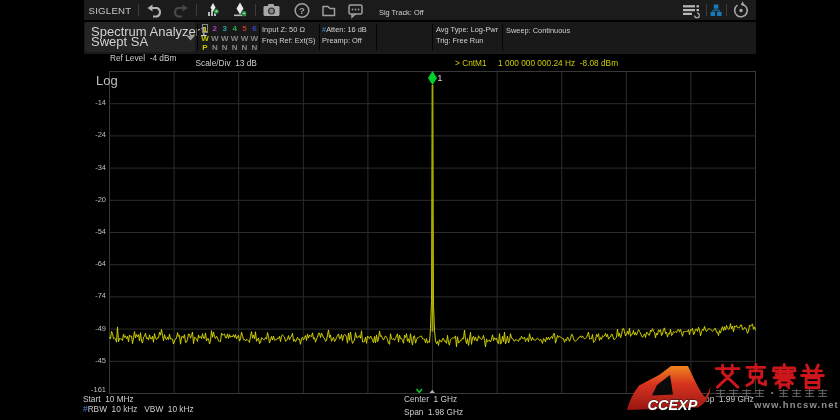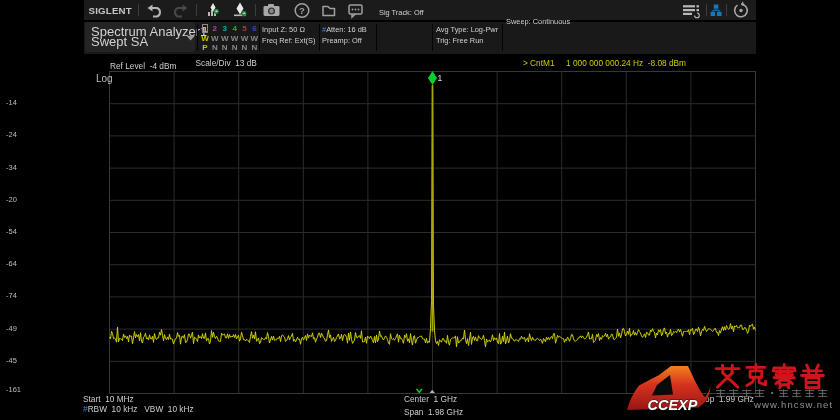--- a/index.html
+++ b/index.html
@@ -1,28 +1,28 @@
 <!DOCTYPE html>
 <html><head><meta charset="utf-8"><style>
 *{margin:0;padding:0;box-sizing:border-box}
 html,body{background:#000}
 body{width:840px;height:420px;overflow:hidden;font-family:"Liberation Sans",sans-serif;position:relative}
 #scr{position:absolute;left:0;top:0;width:840px;height:420px;background:#000;overflow:hidden}
 .abs{position:absolute}
 .t7{font-size:7.4px;color:#d2d2d2;line-height:11px;white-space:pre}
 .t8{font-size:8.3px;color:#cecece;line-height:11px;white-space:pre}
 .sep{position:absolute;top:23.5px;width:1px;height:27px;background:#050505}
-.ylab{position:absolute;right:734px;width:100px;text-align:left;font-size:7.5px;color:#bebebe;line-height:10px}
+.ylab{position:absolute;right:734px;width:100px;text-align:right;font-size:7.5px;color:#bebebe;line-height:10px}
 .tr{position:absolute;left:200px;width:62px;display:flex;font-weight:bold;font-size:8px;line-height:9px}
 .tr span{width:9.9px;text-align:center;flex:none}
 </style></head><body>
 <div id="scr">
 
 <div class="abs" style="left:84px;top:0;width:672px;height:20px;background:#1b1b1b"></div>
-<div class="abs" style="left:88.5px;top:5px;font-size:9.7px;font-weight:bold;color:#c6c6c6;letter-spacing:.2px">SIGLENT</div>
+<div class="abs" style="left:88.5px;top:5px;font-size:9.7px;font-weight:normal;color:#c6c6c6;letter-spacing:.2px">SIGLENT</div>
 <svg class="abs" style="left:84px;top:0" width="672" height="20" viewBox="84 0 672 20">
   <g stroke="#3c3c3c" stroke-width="1">
     <line x1="138.5" y1="4" x2="138.5" y2="16"></line>
     <line x1="196.5" y1="4" x2="196.5" y2="16"></line>
     <line x1="255.5" y1="4" x2="255.5" y2="16"></line>
     <line x1="706.5" y1="4" x2="706.5" y2="16"></line>
     <line x1="726.5" y1="4" x2="726.5" y2="16"></line>
   </g>
   <g fill="none" stroke="#b4b4b4" stroke-width="2">
     <path d="M151 8 L157 8 A4.5 4.5 0 0 1 157 16.5 L153 16.5"></path>
@@ -126,25 +126,25 @@
       <span style="color:#888888">N</span>
     </div>
 
 <div class="abs t7" style="left:262px;top:23.8px">Input Z: 50 Ω
 Freq Ref: Ext(S)</div>
 <div class="abs t7" style="left:322px;top:23.8px"><span style="color:#3c86d8">#</span>Atten: 16 dB
 Preamp: Off</div>
 <div class="abs t7" style="left:379px;top:7px">Sig Track: Off</div>
 <div class="abs t7" style="left:436px;top:23.8px">Avg Type: Log-Pwr
 Trig: Free Run</div>
-<div class="abs t7" style="left:506px;top:16px">Sweep: Continuous</div>
-
-<div class="abs t8" style="left:110px;top:61px">Ref Level  -4 dBm</div>
+<div class="abs t7" style="left:506px;top:25px">Sweep: Continuous</div>
+
+<div class="abs t8" style="left:110px;top:53px">Ref Level  -4 dBm</div>
 <div class="abs t8" style="left:195.5px;top:57.5px">Scale/Div  13 dB</div>
-<div class="abs t8" style="left:455px;top:57.5px;width:299px;text-align:center;color:#cccc00">&gt; CntM1     1 000 000 000.24 Hz  -8.08 dBm</div>
+<div class="abs t8" style="left:455px;top:57.5px;width:299px;text-align:left;color:#cccc00">&gt; CntM1     1 000 000 000.24 Hz  -8.08 dBm</div>
 
 <svg class="abs" style="left:109px;top:71px" width="648" height="324" viewBox="0 0 648 324">
   <g transform="translate(0.5,0.5)">
     <g stroke="#2c2c2c" stroke-width="1">
           <line x1="64.6" y1="0" x2="64.6" y2="322"></line>
           <line x1="129.2" y1="0" x2="129.2" y2="322"></line>
           <line x1="193.8" y1="0" x2="193.8" y2="322"></line>
           <line x1="258.4" y1="0" x2="258.4" y2="322"></line>
           <line x1="323.0" y1="0" x2="323.0" y2="322"></line>
           <line x1="387.6" y1="0" x2="387.6" y2="322"></line>
@@ -161,21 +161,21 @@
           <line x1="0" y1="257.6" x2="646" y2="257.6"></line>
           <line x1="0" y1="289.8" x2="646" y2="289.8"></line>
         </g>
     <rect x="0" y="0" width="646" height="322" fill="none" stroke="#383838" stroke-width="1"></rect>
     <polyline points="0,265.6 1,267.5 2,259.9 3,261.9 4,267.2 5,266.7 6,267.4 7,270.7 8,255.4 9,270.3 10,267.0 11,267.2 12,267.6 13,269.1 14,262.5 15,265.9 16,264.3 17,267.1 18,264.9 19,270.3 20,263.5 21,264.9 22,264.6 23,272.2 24,266.3 25,260.1 26,266.5 27,263.0 28,265.1 29,263.1 30,269.4 31,261.2 32,269.7 33,271.6 34,265.7 35,264.7 36,261.7 37,267.3 38,266.2 39,268.6 40,263.3 41,267.2 42,267.5 43,264.7 44,270.8 45,262.1 46,266.4 47,268.0 48,266.2 49,266.4 50,260.7 51,263.7 52,257.9 53,263.7 54,269.3 55,263.1 56,266.7 57,268.3 58,265.4 59,268.1 60,262.6 61,267.6 62,267.3 63,267.7 64,272.6 65,269.5 66,267.2 67,266.8 68,261.1 69,264.9 70,263.9 71,272.7 72,265.6 73,264.4 74,266.6 75,263.2 76,271.0 77,270.6 78,267.9 79,262.5 80,262.7 81,266.7 82,264.0 83,260.5 84,272.2 85,265.7 86,266.4 87,267.8 88,270.0 89,263.4 90,266.5 91,265.2 92,267.0 93,262.2 94,266.7 95,266.9 96,261.4 97,269.6 98,267.2 99,267.2 100,272.5 101,269.8 102,259.1 103,265.8 104,260.6 105,265.3 106,267.0 107,264.7 108,266.4 109,269.4 110,269.9 111,270.1 112,261.6 113,263.5 114,263.2 115,262.4 116,266.3 117,266.4 118,262.3 119,266.9 120,263.1 121,265.8 122,264.5 123,265.5 124,263.1 125,266.0 126,263.0 127,267.4 128,265.3 129,263.7 130,269.7 131,267.3 132,260.7 133,264.1 134,268.1 135,268.0 136,269.5 137,267.8 138,268.4 139,269.4 140,271.0 141,264.7 142,260.2 143,266.8 144,263.5 145,267.4 146,260.3 147,269.8 148,268.4 149,266.4 150,272.2 151,271.1 152,266.1 153,266.9 154,268.0 155,268.1 156,266.1 157,267.6 158,261.1 159,265.2 160,271.4 161,268.7 162,264.9 163,268.6 164,264.5 165,268.8 166,268.3 167,268.4 168,266.6 169,266.9 170,264.8 171,270.1 172,264.2 173,263.3 174,264.7 175,265.7 176,269.8 177,269.0 178,267.4 179,264.1 180,268.4 181,266.0 182,264.6 183,261.8 184,269.8 185,267.9 186,270.3 187,268.6 188,265.8 189,268.0 190,267.7 191,272.8 192,267.1 193,265.7 194,268.6 195,266.2 196,264.0 197,269.0 198,262.4 199,266.6 200,263.6 201,264.7 202,265.1 203,261.3 204,267.6 205,266.1 206,270.7 207,267.5 208,265.7 209,261.7 210,261.6 211,266.1 212,261.7 213,263.6 214,266.3 215,266.8 216,269.9 217,269.1 218,263.6 219,258.4 220,266.2 221,263.3 222,269.9 223,267.8 224,265.8 225,270.1 226,269.0 227,265.8 228,264.5 229,262.4 230,267.4 231,266.8 232,262.9 233,269.2 234,264.4 235,262.9 236,263.5 237,265.9 238,271.7 239,261.4 240,268.9 241,260.4 242,267.7 243,271.9 244,270.2 245,268.5 246,261.1 247,265.9 248,266.4 249,264.5 250,264.2 251,266.8 252,259.3 253,270.5 254,270.3 255,270.0 256,265.6 257,271.8 258,264.5 259,265.8 260,267.2 261,264.5 262,265.9 263,269.2 264,271.2 265,264.9 266,271.3 267,263.4 268,270.2 269,267.7 270,259.5 271,264.9 272,264.3 273,267.0 274,268.5 275,266.3 276,264.4 277,265.8 278,268.1 279,271.9 280,272.8 281,262.2 282,267.2 283,267.9 284,267.0 285,268.8 286,266.9 287,264.5 288,262.3 289,270.7 290,263.6 291,267.0 292,266.9 293,269.0 294,271.8 295,263.7 296,265.9 297,262.2 298,269.8 299,267.3 300,271.4 301,262.2 302,269.1 303,273.6 304,265.0 305,264.2 306,271.7 307,268.6 308,266.3 309,266.0 310,265.2 311,264.8 312,264.5 313,267.3 314,267.5 315,267.6 316,271.3 317,267.0 318,271.7 319,269.8 320,270.8 321,257.0 322,229.0 323,13.5 324,234.0 325,259.0 326,269.4 327,272.1 328,269.8 329,274.0 330,268.2 331,269.7 332,270.7 333,267.1 334,267.0 335,269.8 336,269.5 337,271.8 338,263.9 339,271.3 340,273.7 341,267.9 342,267.1 343,266.4 344,266.5 345,266.4 346,264.4 347,275.3 348,265.2 349,271.6 350,270.6 351,268.8 352,268.8 353,266.5 354,267.4 355,258.5 356,267.8 357,272.1 358,267.1 359,274.0 360,267.6 361,260.9 362,272.9 363,266.3 364,264.8 365,269.0 366,265.4 367,269.2 368,269.3 369,264.2 370,266.3 371,266.6 372,268.2 373,267.0 374,263.8 375,268.9 376,275.5 377,267.4 378,270.4 379,269.6 380,268.3 381,270.5 382,267.9 383,263.3 384,269.1 385,266.3 386,267.9 387,266.4 388,270.9 389,272.2 390,262.0 391,272.7 392,271.3 393,264.7 394,270.0 395,260.6 396,272.5 397,269.1 398,264.6 399,271.5 400,269.0 401,262.2 402,266.7 403,266.8 404,268.5 405,269.8 406,268.1 407,268.4 408,268.8 409,269.9 410,267.2 411,267.7 412,264.7 413,266.9 414,267.2 415,265.6 416,270.0 417,267.4 418,266.5 419,270.5 420,262.2 421,266.4 422,269.1 423,265.7 424,268.2 425,268.4 426,268.9 427,267.4 428,266.6 429,268.0 430,269.0 431,267.5 432,269.5 433,271.9 434,267.0 435,267.9 436,270.5 437,265.7 438,268.0 439,265.9 440,268.2 441,266.1 442,265.0 443,267.1 444,262.2 445,262.1 446,271.7 447,268.2 448,263.8 449,265.9 450,264.7 451,265.6 452,266.3 453,267.0 454,267.1 455,270.8 456,267.8 457,269.1 458,265.5 459,266.9 460,269.8 461,267.2 462,262.8 463,263.3 464,267.4 465,269.4 466,269.8 467,268.7 468,268.1 469,266.2 470,265.9 471,264.3 472,266.3 473,264.4 474,266.1 475,267.4 476,267.0 477,265.8 478,263.2 479,260.6 480,267.5 481,267.2 482,267.3 483,262.9 484,271.0 485,269.7 486,268.8 487,263.0 488,265.1 489,262.1 490,269.0 491,266.0 492,267.8 493,264.2 494,265.1 495,264.4 496,261.7 497,265.5 498,262.8 499,267.7 500,266.0 501,265.5 502,262.6 503,263.1 504,267.7 505,268.2 506,266.7 507,265.7 508,257.6 509,264.8 510,261.5 511,266.4 512,263.3 513,257.5 514,256.8 515,260.1 516,264.5 517,262.7 518,259.6 519,262.9 520,256.7 521,264.9 522,262.9 523,262.6 524,258.9 525,263.6 526,260.8 527,263.7 528,261.0 529,258.1 530,260.0 531,261.5 532,264.4 533,265.8 534,264.1 535,262.4 536,266.0 537,260.7 538,261.2 539,263.6 540,263.7 541,258.5 542,260.2 543,257.2 544,259.8 545,260.7 546,266.3 547,261.6 548,263.5 549,258.3 550,260.1 551,258.1 552,264.2 553,262.5 554,257.8 555,256.4 556,262.1 557,260.6 558,265.6 559,261.9 560,262.4 561,257.7 562,264.1 563,263.0 564,260.1 565,260.8 566,260.0 567,261.2 568,258.7 569,257.6 570,260.6 571,257.9 572,261.1 573,264.8 574,260.1 575,260.1 576,260.1 577,259.8 578,260.2 579,258.2 580,263.2 581,258.0 582,258.7 583,256.8 584,263.2 585,261.5 586,257.8 587,257.6 588,260.0 589,255.7 590,258.7 591,264.3 592,260.3 593,257.8 594,259.0 595,254.8 596,258.1 597,260.0 598,258.6 599,257.1 600,257.4 601,257.9 602,258.6 603,260.0 604,259.1 605,257.1 606,256.9 607,260.8 608,260.6 609,264.1 610,259.1 611,261.6 612,257.6 613,255.2 614,259.1 615,255.2 616,258.6 617,254.0 618,256.2 619,257.8 620,257.1 621,252.1 622,257.3 623,254.7 624,260.3 625,254.3 626,255.6 627,253.9 628,256.2 629,256.1 630,256.1 631,253.5 632,253.5 633,257.7 634,258.1 635,256.0 636,256.3 637,258.3 638,261.9 639,260.0 640,253.6 641,254.9 642,253.3 643,252.6 644,257.7 645,255.5 646,258.8" fill="none" stroke="#d0d000" stroke-width="1"></polyline>
     <line x1="323" y1="13.5" x2="323" y2="260" stroke="#a8a800" stroke-width="1.8"></line>
     <path d="M323 -0.5 L327.5 6.5 L323 13.5 L318.5 6.5 Z" fill="#00d22c"></path>
   </g>
 </svg>
 <div class="abs" style="left:437.5px;top:72.5px;font-size:8.5px;color:#e0e0e0">1</div>
-<div class="abs" style="left:96px;top:73px;font-size:10px;color:#bebebe">Log</div>
+<div class="abs" style="left:96px;top:73px;font-size:13px;color:#bebebe">Log</div>
 <div class="ylab" style="top:98.2px">-14</div>
     <div class="ylab" style="top:130.4px">-24</div>
     <div class="ylab" style="top:162.6px">-34</div>
     <div class="ylab" style="top:194.8px">-20</div>
     <div class="ylab" style="top:227.0px">-54</div>
     <div class="ylab" style="top:259.2px">-64</div>
     <div class="ylab" style="top:291.4px">-74</div>
     <div class="ylab" style="top:323.6px">-49</div>
     <div class="ylab" style="top:355.8px">-45</div>
     <div class="ylab" style="top:385.0px">-161</div>
@@ -213,14 +213,14 @@
         <path d="M134.0 35.6 L143.3 35.6 M134.0 41.4 L143.3 41.4 M138.6 34.3 L138.6 42.2 M134.9 38.4 L142.4 38.4"></path>
         <path d="M147.0 35.6 L156.3 35.6 M147.0 41.4 L156.3 41.4 M151.6 34.3 L151.6 42.2 M147.9 38.4 L155.4 38.4"></path>
         <path d="M160.0 35.6 L169.3 35.6 M160.0 41.4 L169.3 41.4 M164.6 34.3 L164.6 42.2 M160.9 38.4 L168.4 38.4"></path>
         <path d="M176.2 38 L178.2 38" stroke-width="2"></path>
         <path d="M184.0 35.6 L193.3 35.6 M184.0 41.4 L193.3 41.4 M188.6 34.3 L188.6 42.2 M184.9 38.4 L192.4 38.4"></path>
         <path d="M197.0 35.6 L206.3 35.6 M197.0 41.4 L206.3 41.4 M201.6 34.3 L201.6 42.2 M197.9 38.4 L205.4 38.4"></path>
         <path d="M210.0 35.6 L219.3 35.6 M210.0 41.4 L219.3 41.4 M214.6 34.3 L214.6 42.2 M210.9 38.4 L218.4 38.4"></path>
         <path d="M223.0 35.6 L232.3 35.6 M223.0 41.4 L232.3 41.4 M227.6 34.3 L227.6 42.2 M223.9 38.4 L231.4 38.4"></path>
       </g>
 </svg>
-<div class="abs" style="left:754px;top:399px;font-size:9.5px;font-weight:normal;color:#8f8f8f;letter-spacing:1.1px;white-space:nowrap">www.hncsw.net</div>
+<div class="abs" style="left:754px;top:399px;font-size:9.5px;font-weight:bold;color:#8f8f8f;letter-spacing:1.1px;white-space:nowrap">www.hncsw.net</div>
 
 </div>
 </body></html>

